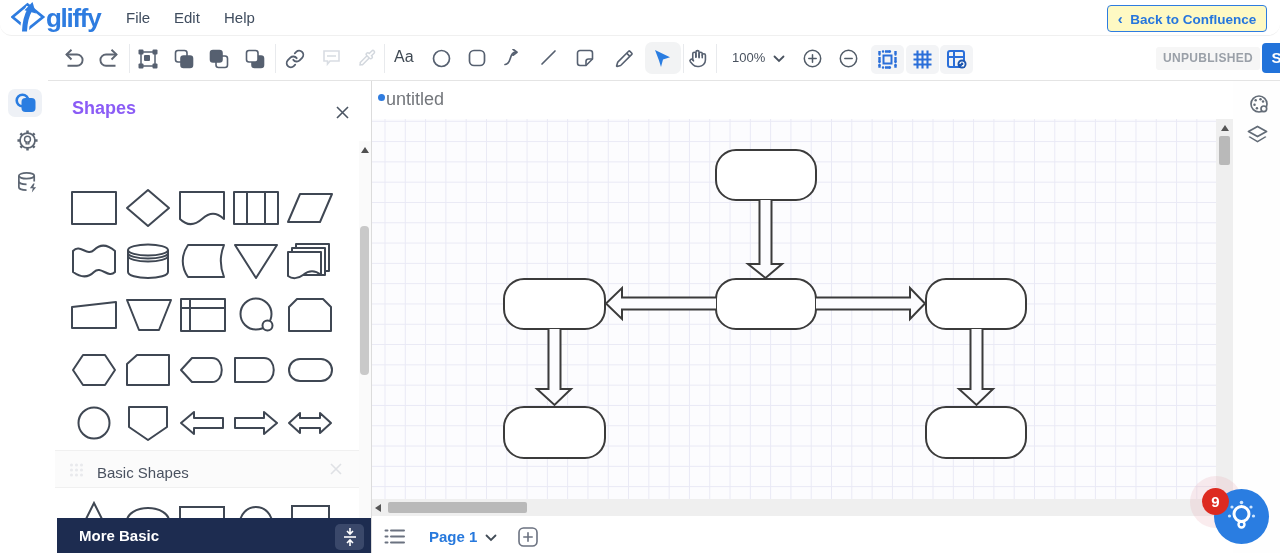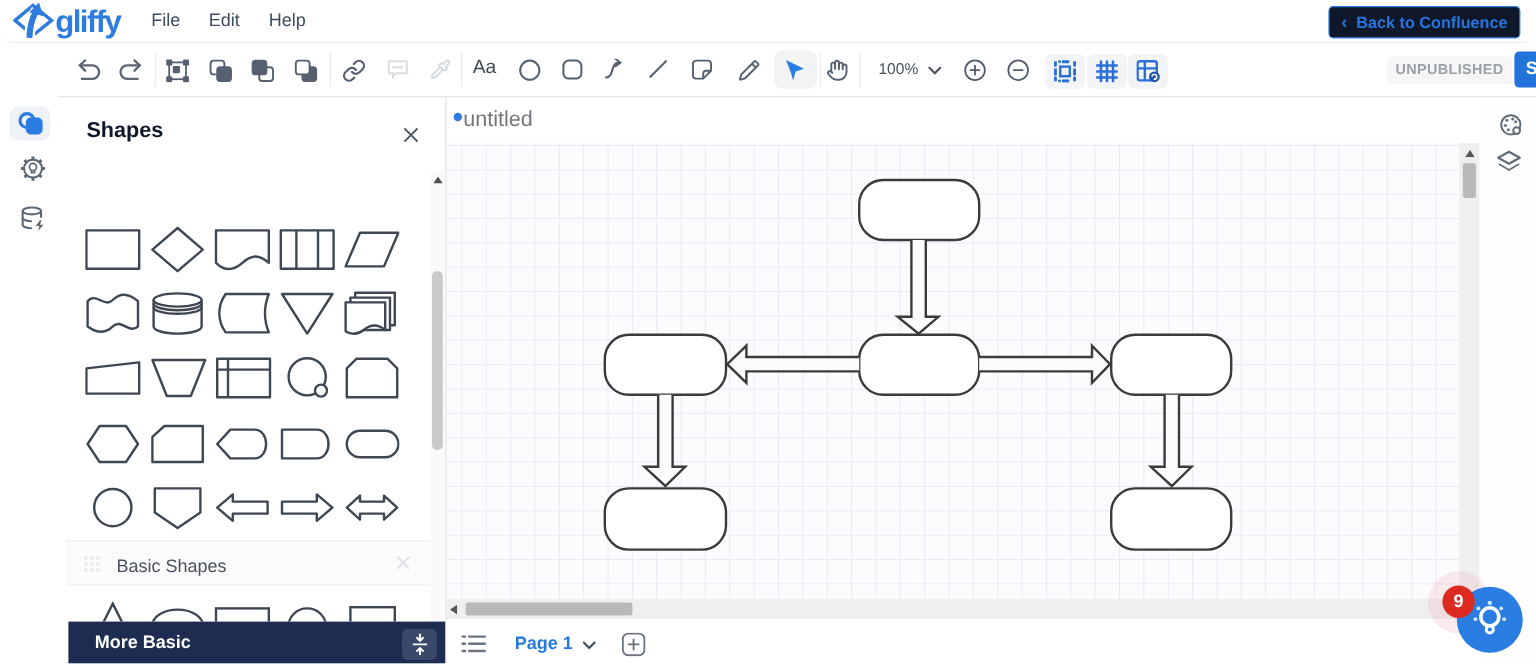--- a/index.html
+++ b/index.html
@@ -3,33 +3,33 @@
 <meta charset="utf-8">
 <style>
   * { margin:0; padding:0; box-sizing:border-box; }
   html,body { width:1280px; height:553px; overflow:hidden; }
   body { font-family:"Liberation Sans", sans-serif; background:#fff; position:relative; }
   .abs { position:absolute; }
   svg { display:block; }
   
   #menubar { left:0; top:0; width:1280px; height:36px; background:#fff; border-bottom:1px solid #f0f0f0; z-index:30;border-radius:12px; }
   .menu-item { position:absolute; top:0; height:36px; line-height:36px; font-size:15px; color:#3f4c5e;text-align:right; }
-  #backbtn { position:absolute; left:1107px; top:5px; width:160px; height:27px; border:1px solid #2e7ce0; border-radius:4px; color:#2676dd; font-size:13.5px; font-weight:bold; line-height:25px; text-align:center; background:#0f172a; }
+  #backbtn { position:absolute; left:1107px; top:5px; width:160px; height:27px; border:1px solid #2e7ce0; border-radius:4px; color:#2676dd; font-size:13.5px; font-weight:bold; line-height:25px; text-align:center; background:#fef9c3; }
   
   #toolbar { left:0; top:36px; width:1280px; height:45px; background:#fff; border-bottom:1px solid #e4e4e4; z-index:29;margin-left:48px; }
   .tsep { position:absolute; top:8px; width:1px; height:29px; background:#e8eaed; }
   .ticon { position:absolute; top:13px; }
   #unpub { position:absolute; left:1108px; top:11px; width:104px; height:23px; background:#f6f6f6; border-radius:3px; color:#9aa0a8; font-weight:bold; font-size:12px; letter-spacing:0.3px; text-align:center; line-height:23px; }
   #savebtn { position:absolute; left:1214px; top:7px; width:54px; height:30px; background:#2273da; border-radius:4px; color:#fff; font-size:15px; font-weight:bold; text-align:center; line-height:30px; }
   .gridbtn { position:absolute; top:8.5px; width:33px; height:29px; background:#f3f4f6; border-radius:5px; }
   
   #leftstrip { left:0; top:81px; width:55px; height:472px; background:#fff; z-index:20; }
   
   #panel { left:55px; top:81px; width:316px; height:472px; background:#fff; z-index:19; }
-  #panel-title { position:absolute; left:17px; top:17px; font-size:18px; font-weight:bold; color:#0f172a;text-align:center; }
+  #panel-title { position:absolute; left:17px; top:17px; font-size:18px; font-weight:bold; color:#8b5cf6;text-align:center; }
   .sect { position:absolute; left:0; width:304px; height:30px; background:#fbfbfb; border-top:1px solid #f0f0f0; border-bottom:1px solid #f0f0f0; }
   .sect-label { position:absolute; left:42px; top:6px; font-size:15px; color:#4a5260; }
   
   #moreshapes { left:57px; top:518px; width:314px; height:35px; background:#1d2c50; z-index:21; color:#fff; }
   #moreshapes .label { position:absolute; left:22px; top:9px; font-size:15px; font-weight:bold; }
   #moreshapes .btn { position:absolute; left:278px; top:6px; width:29px; height:26px; background:#3a486a; border-radius:5px; }
   
   #cdivider { left:371px; top:81px; width:1px; height:472px; background:#dcdcdc; z-index:18; }
   #titlebar { left:372px; top:81px; width:908px; height:38px; background:#fff; z-index:10; }
   #gridarea { left:372px; top:119px; width:844px; height:380px; background:#fcfcfe;

